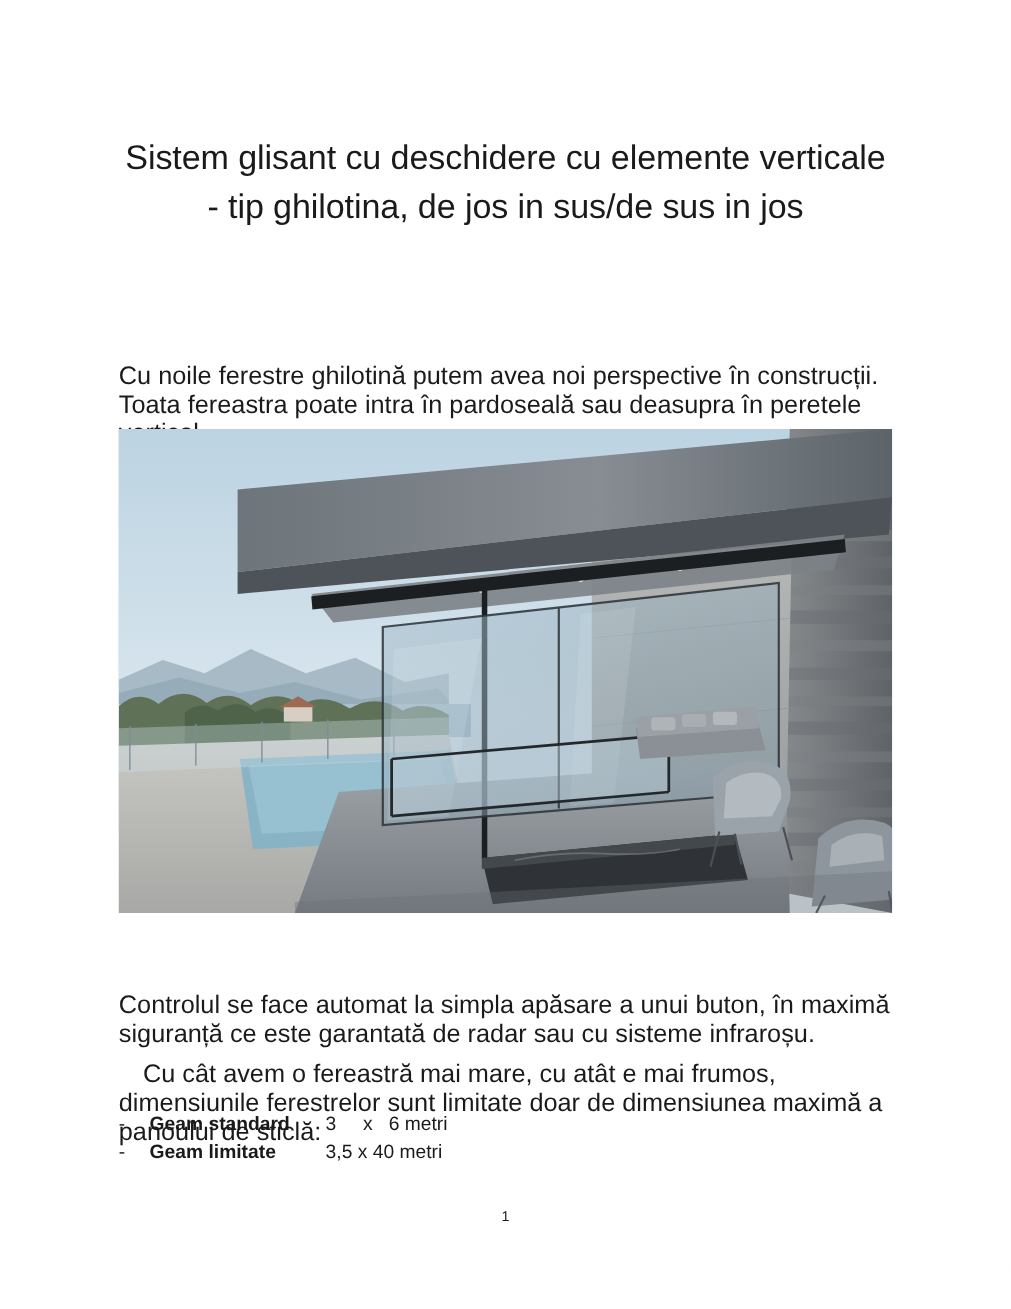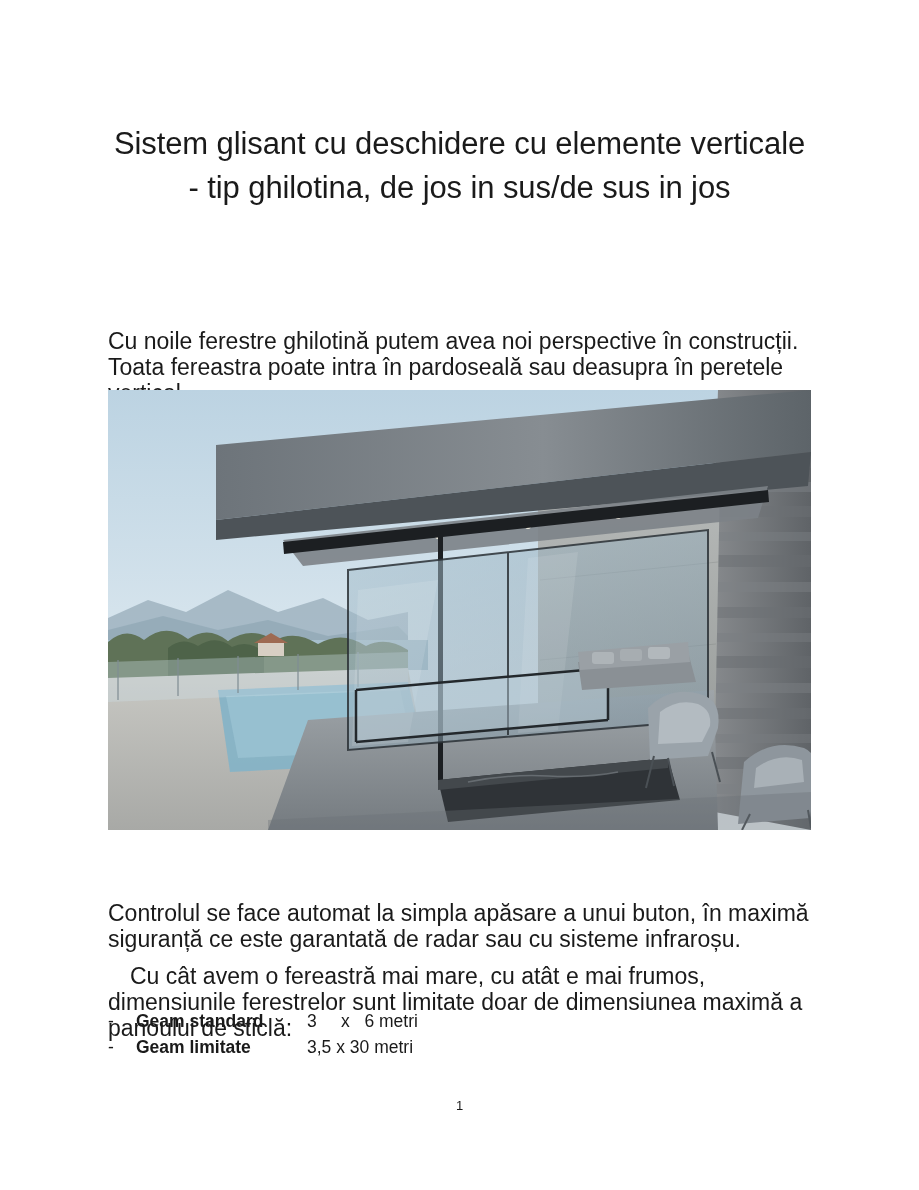--- a/index.html
+++ b/index.html
@@ -84,21 +84,20 @@
     width: 28px;
     flex: 0 0 28px;
   }
   .list-name {
     width: 160px;
     flex: 0 0 160px;
     font-weight: bold;
   }
   .list-dim {
     white-space: pre;
-    margin-left: 11px;
   }
   .page-number {
     position: absolute;
     left: 0;
     top: 1098px;
     width: 919px;
     text-align: center;
     font-size: 13px;
     color: #1a1a1a;
   }
@@ -272,19 +271,19 @@
 
   <div class="list">
     <div class="list-row">
       <span class="list-dash">-</span>
       <span class="list-name">Geam standard</span>
       <span class="list-dim">3     x   6 metri</span>
     </div>
     <div class="list-row">
       <span class="list-dash">-</span>
       <span class="list-name">Geam limitate</span>
-      <span class="list-dim">3,5 x 30 metri</span>
+      <span class="list-dim">3,5 x 40 metri</span>
     </div>
   </div>
 
   <div class="page-number">1</div>
 
 </div>
 
 </body></html>

